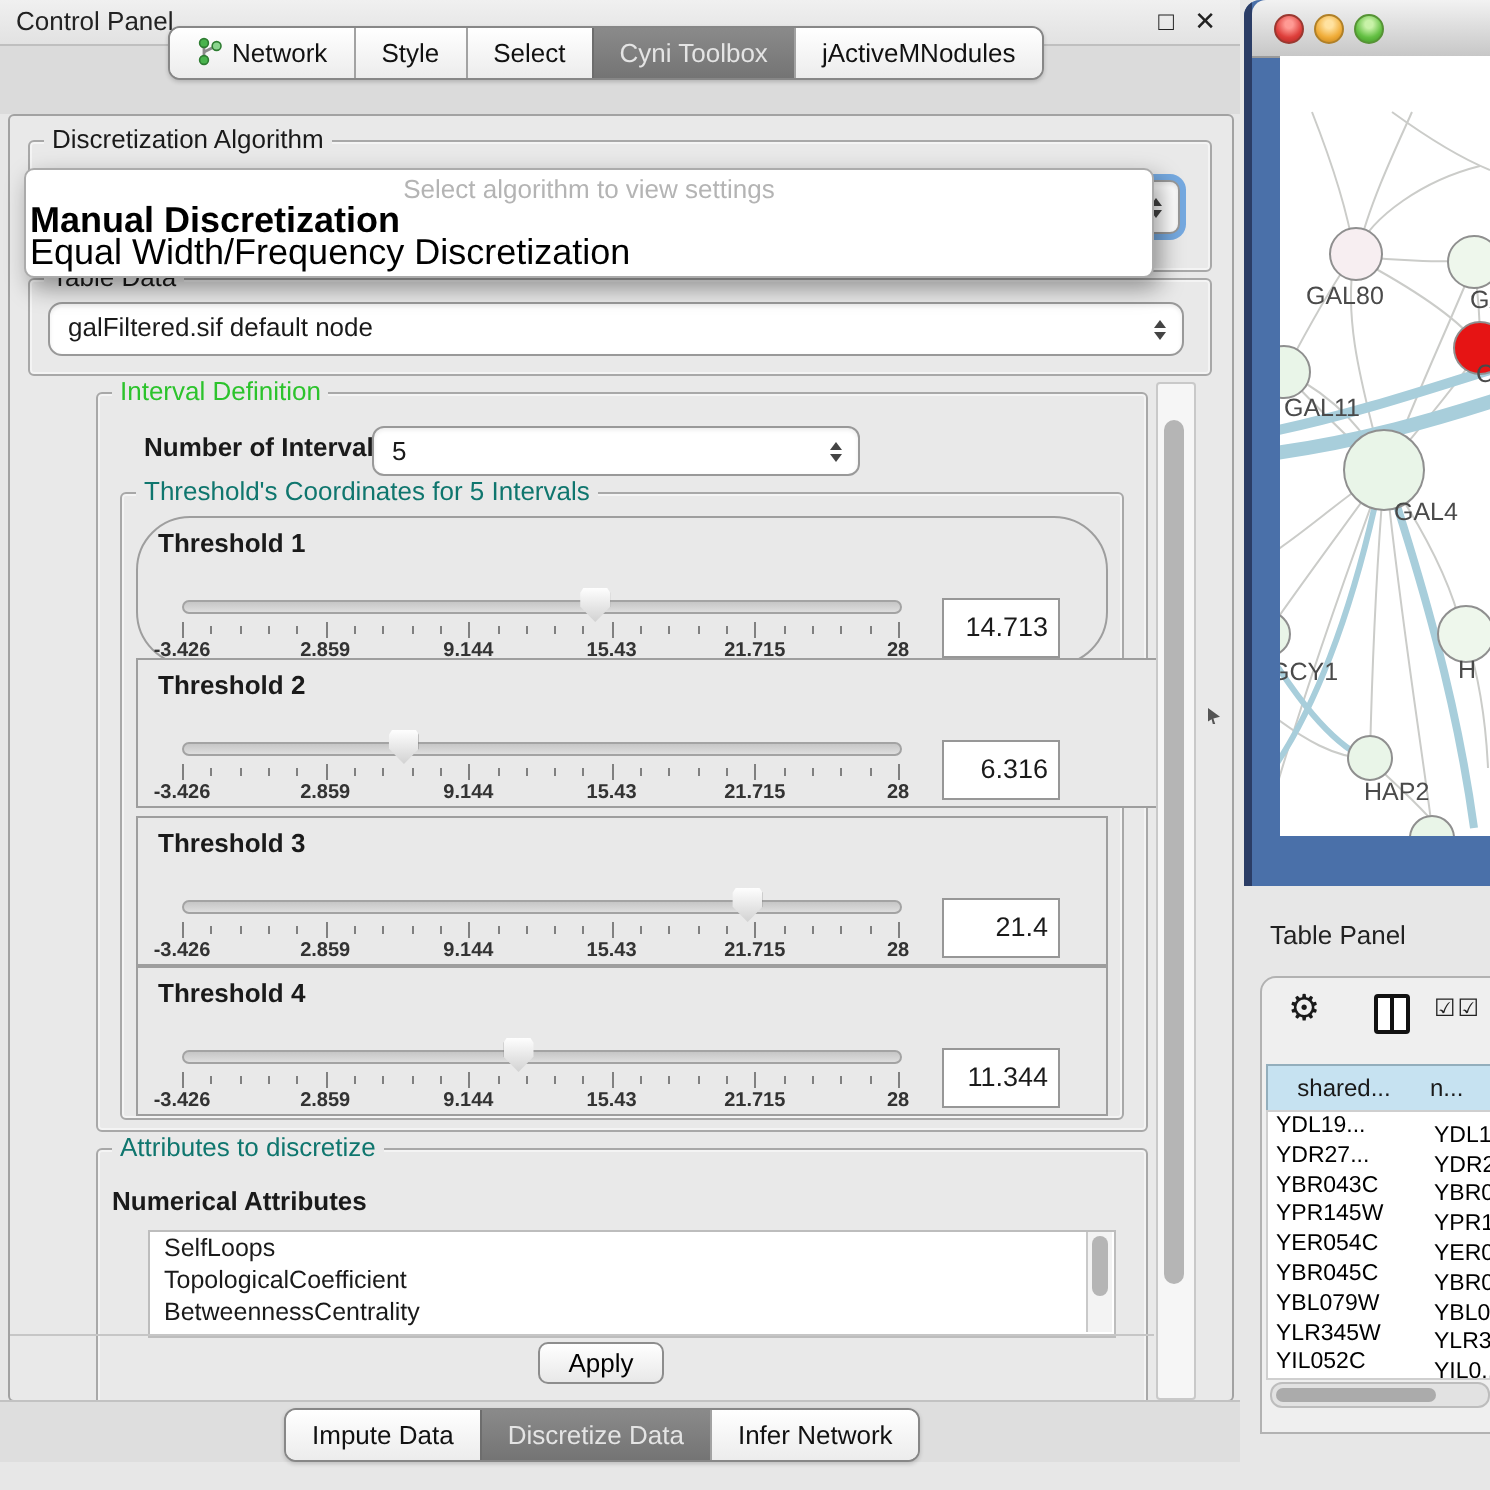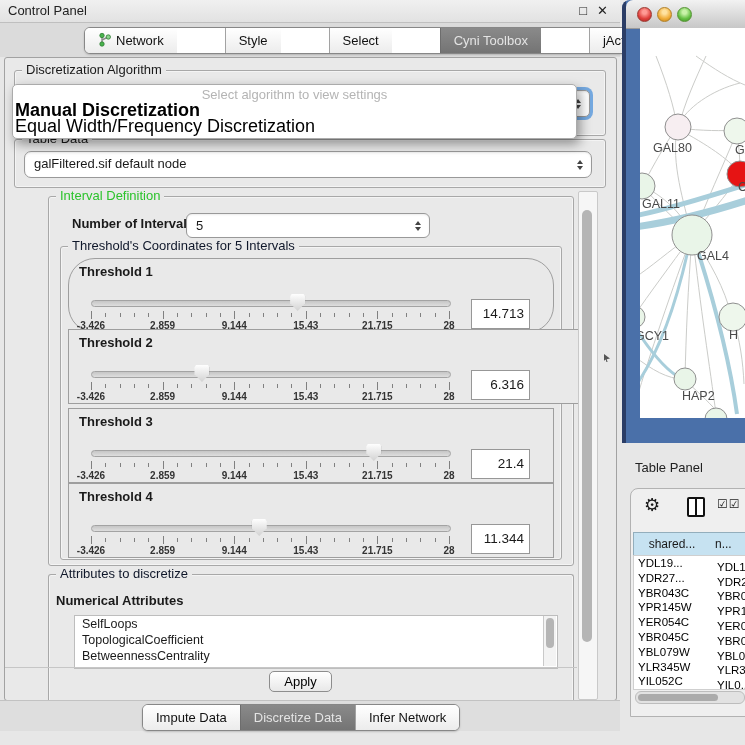--- a/index.html
+++ b/index.html
@@ -19,21 +19,21 @@
   .seg{display:flex;align-items:center;gap:5px;padding:0 13px;font-size:13px;background:linear-gradient(#ffffff,#ececec);
        border-left:1px solid #a2a2a2;white-space:nowrap;color:#111;}
   .seg:first-child{border-left:none;}
   .seg.sel{background:linear-gradient(#8a8a8a,#747474);color:#e4e4e4;border-left-color:#6d6d6d;justify-content:center;}
 
   .tabpane{left:4px;top:57px;width:611px;height:642px;border:1px solid #a2a2a2;border-radius:3px;
            background:#e9e9e9;}
 
   .grp{position:absolute;border:1px solid #a8a8a8;border-radius:3px;box-shadow:inset 0 0 0 1px rgba(255,255,255,.5);}
   .legend{position:absolute;top:-9px;left:7px;background:#e9e9e9;padding:0 4px;font-size:13px;white-space:nowrap;}
-  .legend.green{color:#2cc32c;} .legend.blue{color:#0f172a;}
+  .legend.green{color:#2cc32c;} .legend.blue{color:#0f766e;}
 
   .combo{position:absolute;background:#fff;border:1px solid #999;border-radius:5px;
          box-shadow:inset 0 1px 2px rgba(0,0,0,.08);}
   .combo .val{position:absolute;left:9px;top:0;right:22px;font-size:13px;line-height:23px;
               white-space:nowrap;overflow:hidden;}
   .stepper{position:absolute;right:8px;top:50%;transform:translateY(-50%);display:flex;flex-direction:column;gap:2px;}
   .tri-up{width:0;height:0;border-left:3.5px solid transparent;border-right:3.5px solid transparent;border-bottom:4.5px solid #444;}
   .tri-dn{width:0;height:0;border-left:3.5px solid transparent;border-right:3.5px solid transparent;border-top:4.5px solid #444;}
   .focusring{box-shadow:0 0 0 3px rgba(96,158,222,.85), inset 0 1px 2px rgba(0,0,0,.1);}
 
@@ -102,21 +102,21 @@
 
 <div class="stage">
 
   <div class="abs titlebar">
     <div class="t">Control Panel</div>
     <div class="tb-ico" style="right:33px;">□</div>
     <div class="tb-ico" style="right:12px;font-weight:700;">✕</div>
   </div>
 
   <div class="abs tabstrip"></div>
-  <div class="segwrap" style="left:84px;top:27px;gap:48px;">
+  <div class="segwrap" style="left:84px;top:13px;">
       <div class="seg">
         <span><svg width="13" height="15" viewBox="0 0 13 15">
             <line x1="4" y1="4" x2="4" y2="12" stroke="#8a8a8a" stroke-width="1.4"></line>
             <line x1="4" y1="8" x2="10" y2="5" stroke="#8a8a8a" stroke-width="1.4"></line>
             <circle cx="4" cy="3.5" r="2.2" fill="#49b34d" stroke="#2e7d32" stroke-width="0.8"></circle>
             <circle cx="4" cy="12" r="2.2" fill="#49b34d" stroke="#2e7d32" stroke-width="0.8"></circle>
             <circle cx="10.3" cy="5" r="2.2" fill="#8bd48e" stroke="#2e7d32" stroke-width="0.8"></circle>
           </svg></span>
         <span>Network</span>
       </div>

